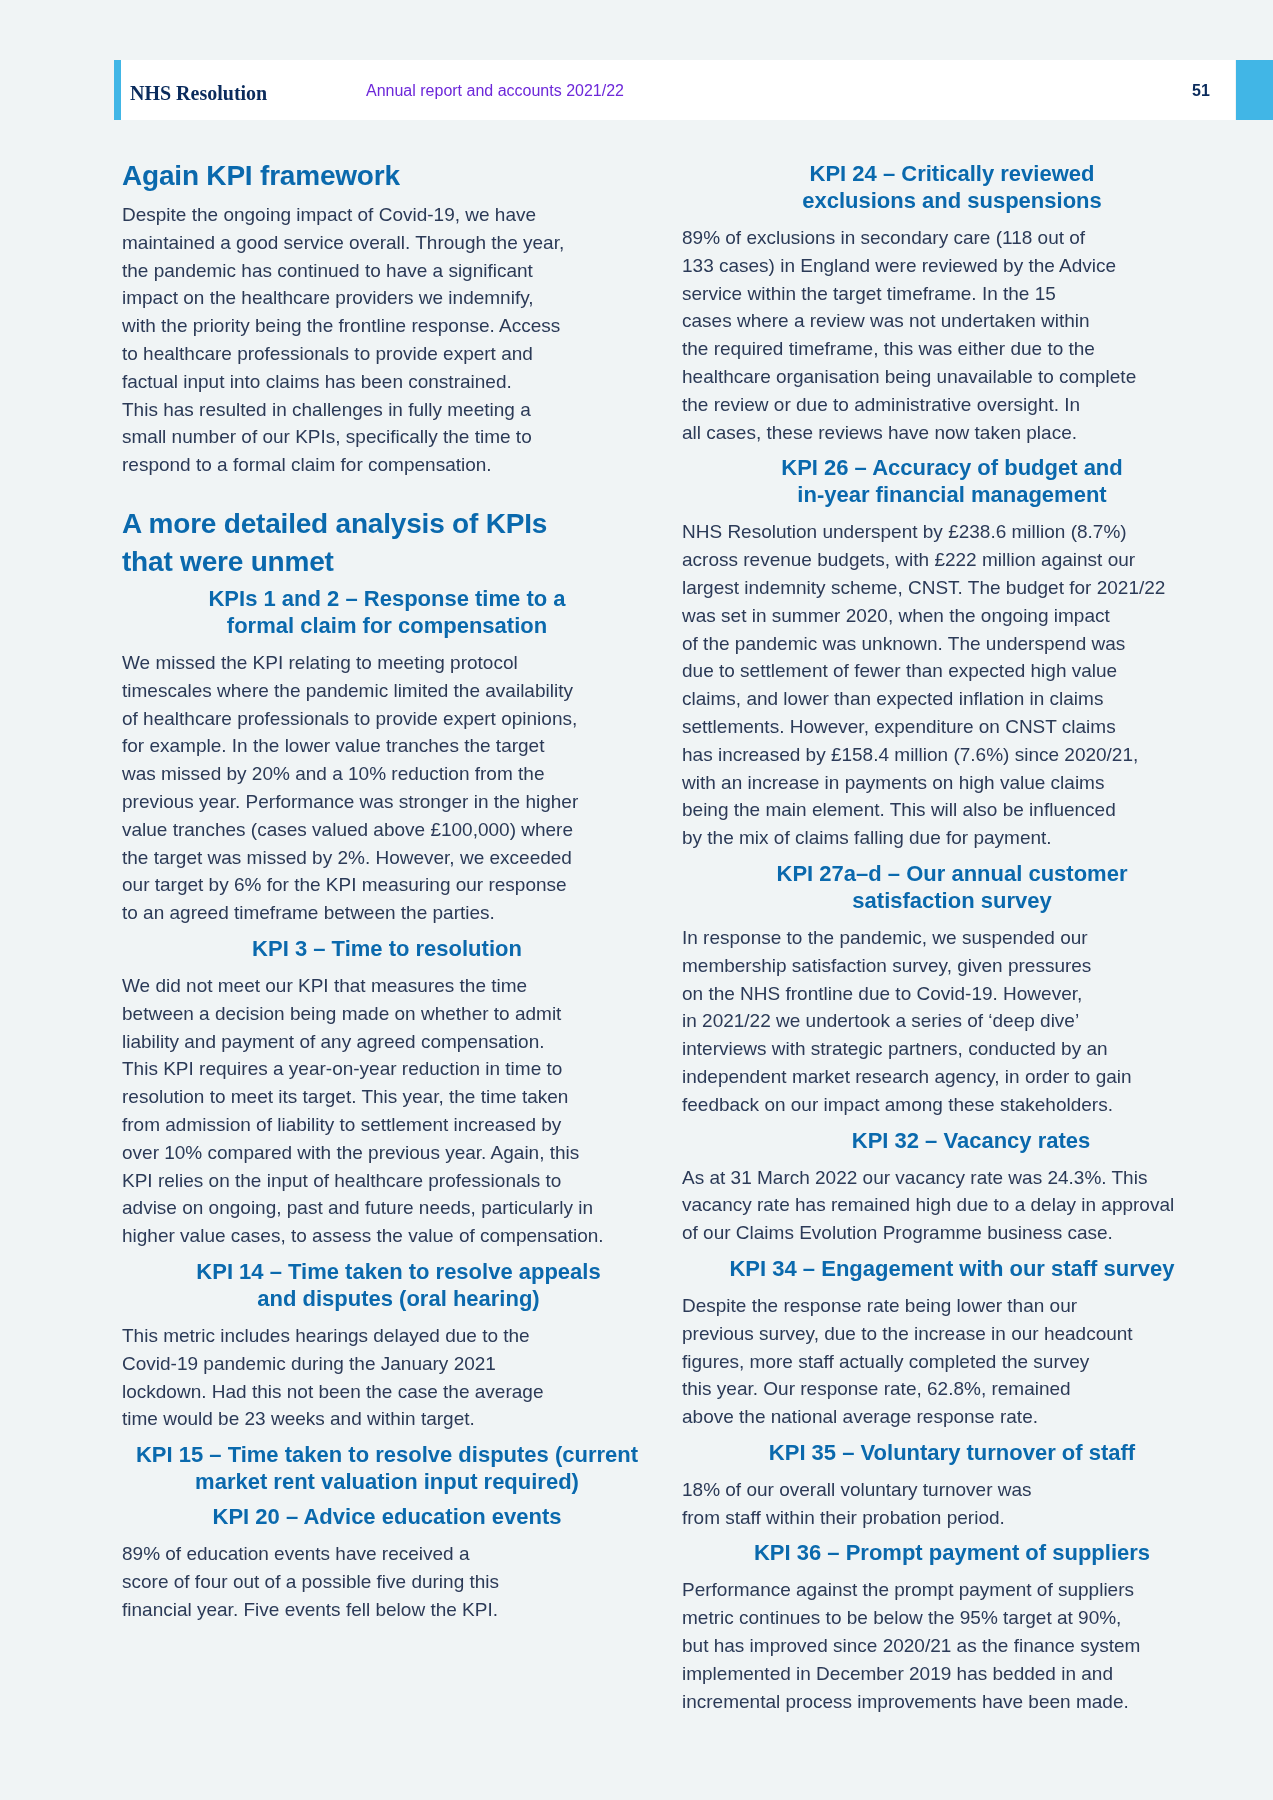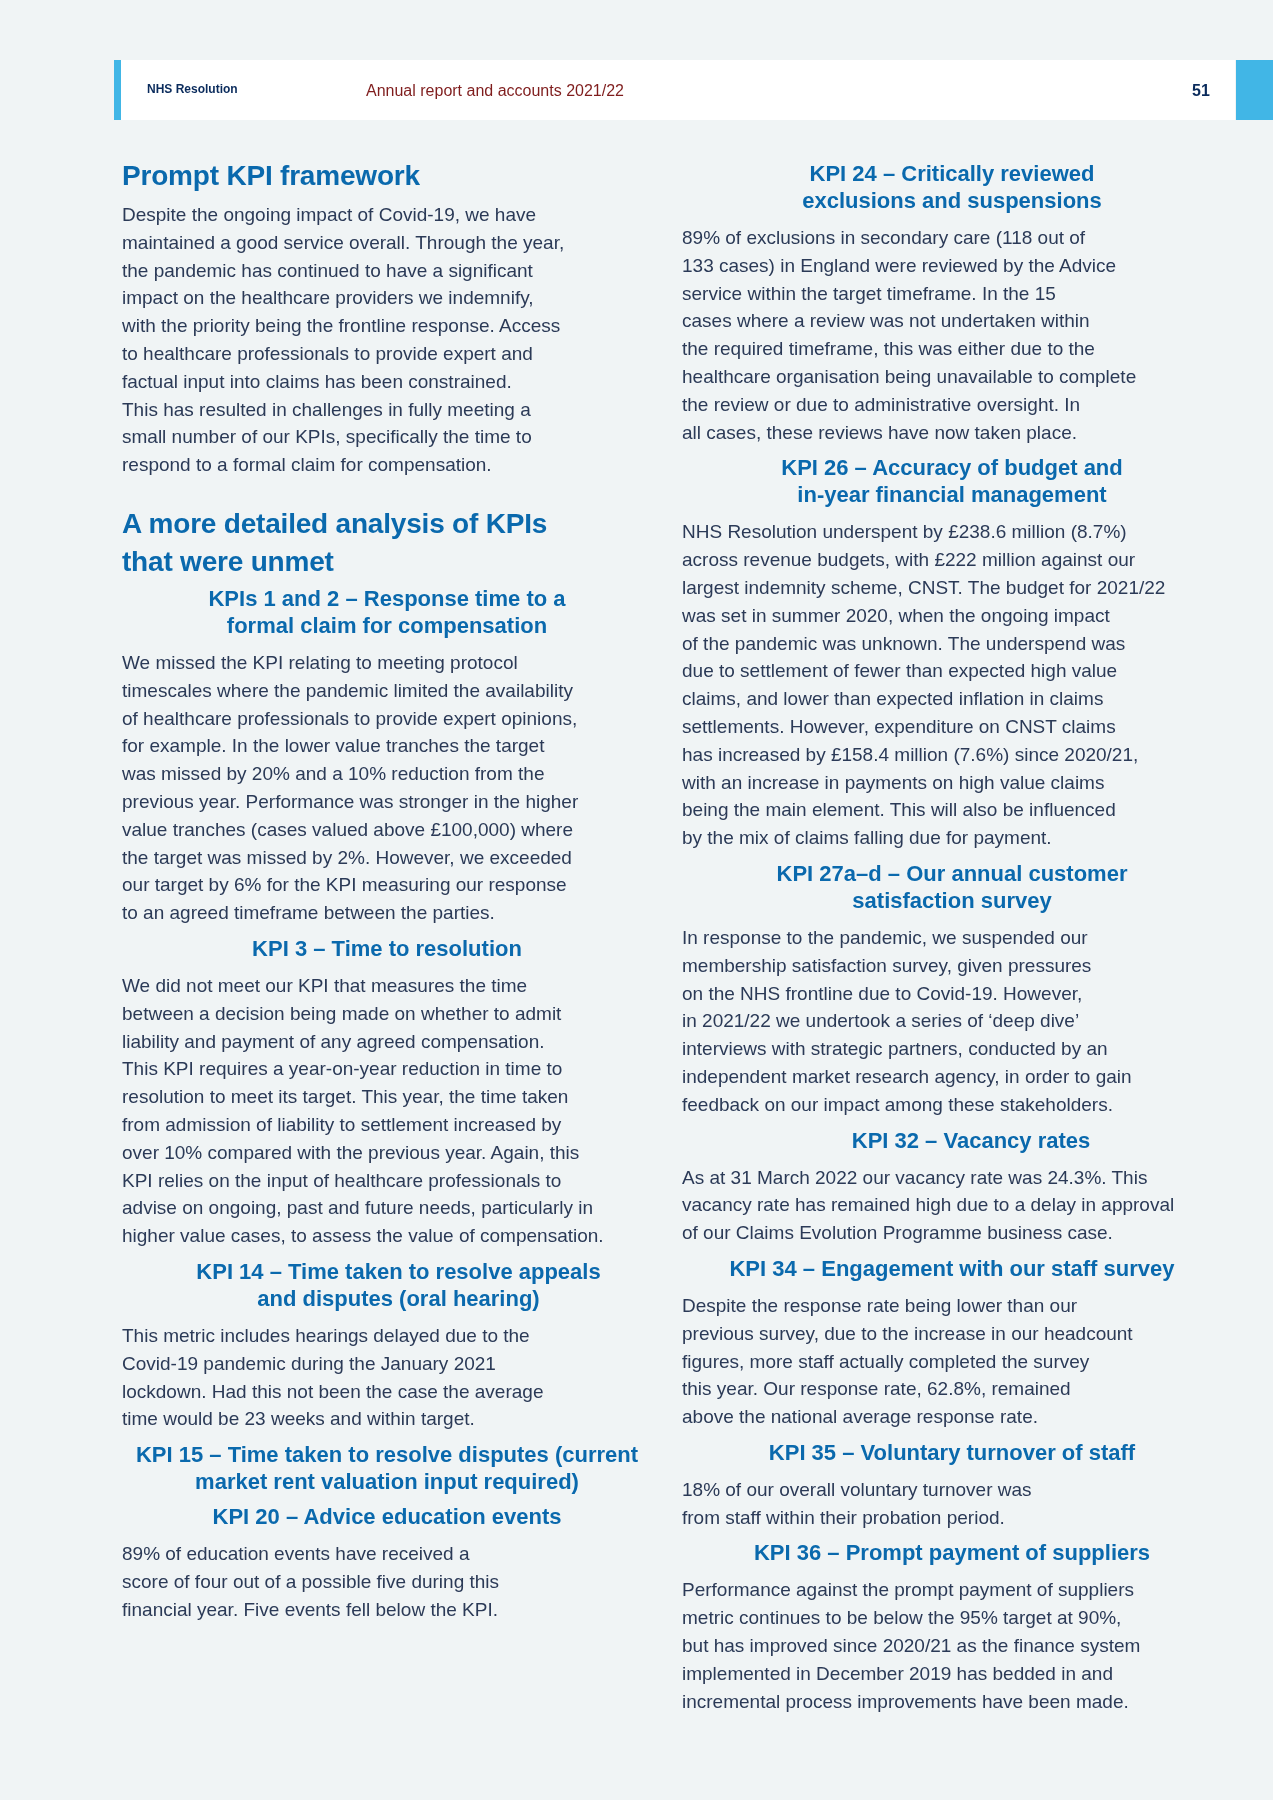--- a/index.html
+++ b/index.html
@@ -14,26 +14,26 @@
   .header {
     position: absolute; left: 114px; top: 60px;
     width: 1121px; height: 60px;
     background: #ffffff;
   }
   .header-accent {
     position: absolute; left: 114px; top: 60px;
     width: 7px; height: 60px; background: #41b6e6;
   }
   .header-org {
-    position: absolute; left: 147px; top: 82px;
-    font-size: 12px; font-weight: bold; color: #0a2b5c;
+    position: absolute; left: 130px; top: 82px;
+    font-size: 20px; font-weight: bold; color: #0a2b5c; font-family: Liberation Serif, serif;
   }
   .header-title {
     position: absolute; left: 366px; top: 82px;
-    font-size: 16px; color: #7f1d1d;
+    font-size: 16px; color: #6d28d9;
   }
   .header-page {
     position: absolute; left: 1192px; top: 82px;
     font-size: 16px; font-weight: bold; color: #0a2b5c;
   }
   .header-tab {
     position: absolute; left: 1236px; top: 60px;
     width: 37px; height: 60px; background: #41b6e6;
   }
   .col {
@@ -63,21 +63,21 @@
 <body>
 
 <div class="header"></div>
 <div class="header-accent"></div>
 <div class="header-org">NHS Resolution</div>
 <div class="header-title">Annual report and accounts 2021/22</div>
 <div class="header-page">51</div>
 <div class="header-tab"></div>
 
 <div class="col col-left">
-  <h1>Prompt KPI framework</h1>
+  <h1>Again KPI framework</h1>
   <p class="p-after-h1">Despite the ongoing impact of Covid-19, we have
 maintained a good service overall. Through the year,
 the pandemic has continued to have a significant
 impact on the healthcare providers we indemnify,
 with the priority being the frontline response. Access
 to healthcare professionals to provide expert and
 factual input into claims has been constrained.
 This has resulted in challenges in fully meeting a
 small number of our KPIs, specifically the time to
 respond to a formal claim for compensation.</p>

